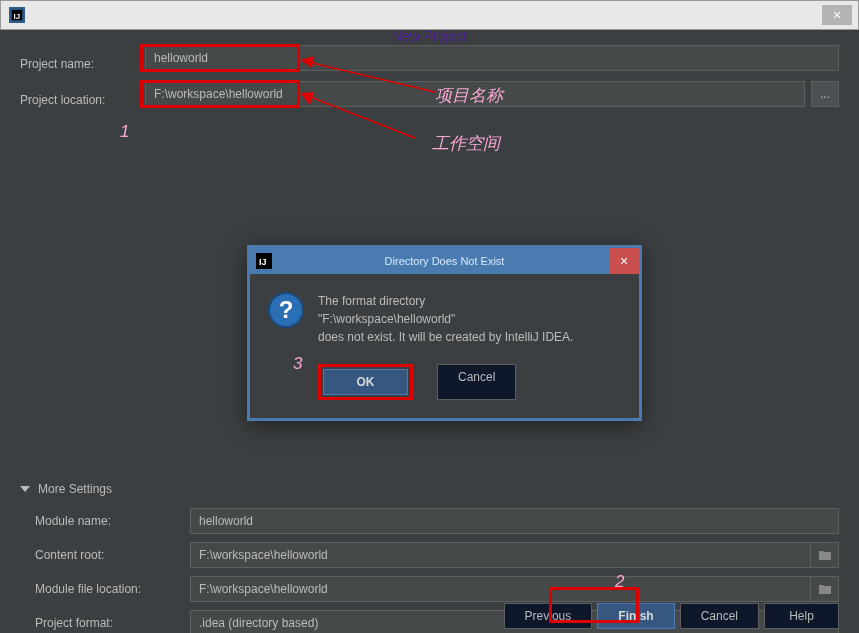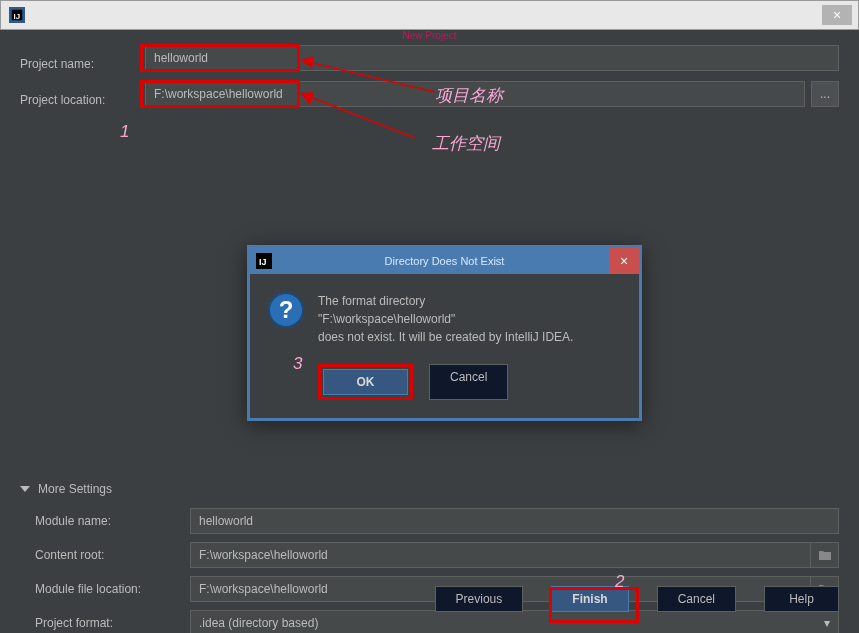--- a/index.html
+++ b/index.html
@@ -1,21 +1,21 @@
 <!DOCTYPE html>
 <html><head>
 <meta charset="utf-8">
 <style>
 * { margin: 0; padding: 0; box-sizing: border-box; font-family: "Segoe UI", Arial, sans-serif; }
 body { width: 859px; height: 633px; background: #3c3f41; position: relative; overflow: hidden; }
 
 .titlebar { height: 30px; background: #e8e8e8; display: flex; align-items: center; position: relative; border: 1px solid #999; }
 .titlebar-icon { width: 16px; height: 16px; margin-left: 8px; background: #2d5b8a; display: flex; align-items: center; justify-content: center; }
 .titlebar-icon svg { width: 14px; height: 14px; }
-.titlebar-title { position: absolute; left: 50%; transform: translateX(-50%); font-size: 10px; color: #be185d; margin-top: 41px; }
+.titlebar-title { position: absolute; left: 50%; transform: translateX(-50%); font-size: 14px; color: #4c1d95; margin-top: 41px; }
 .titlebar-close { position: absolute; right: 6px; width: 30px; height: 20px; background: #b3b3b3; color: #fff; display: flex; align-items: center; justify-content: center; font-size: 14px; }
 
 .content { padding: 15px 20px; color: #bbb; font-size: 12px; position: relative; }
 
 .field-row { display: flex; align-items: flex-end; margin-bottom: 10px; }
 .field-label { width: 125px; color: #bbb; font-size: 12px; }
 .field-input { flex: 1; background: #45494a; border: 1px solid #5e6060; color: #bbb; padding: 5px 8px; font-size: 12px; height: 26px; }
 .browse-btn { width: 28px; height: 26px; background: #4c5052; border: 1px solid #5e6060; margin-left: 6px; display: flex; align-items: center; justify-content: center; color: #bbb; cursor: pointer; }
 
 .highlight-name { position: absolute; left: 140px; top: 14px; width: 160px; height: 28px; border: 3px solid #d00; pointer-events: none; }
@@ -24,34 +24,34 @@
 .more-settings { margin-top: 375px; }
 .more-header { display: flex; align-items: center; cursor: pointer; margin-bottom: 12px; }
 .triangle-down { width: 0; height: 0; border-left: 5px solid transparent; border-right: 5px solid transparent; border-top: 6px solid #bbb; margin-right: 8px; }
 .settings-body { padding-left: 15px; }
 .settings-row { display: flex; align-items: center; margin-bottom: 8px; }
 .settings-label { width: 155px; color: #bbb; font-size: 12px; }
 .settings-input { flex: 1; background: #45494a; border: 1px solid #5e6060; color: #bbb; padding: 5px 8px; font-size: 12px; height: 26px; }
 .folder-icon { width: 28px; height: 26px; background: #45494a; border: 1px solid #5e6060; border-left: none; display: flex; align-items: center; justify-content: center; }
 .dropdown { flex: 1; background: #45494a; border: 1px solid #5e6060; color: #bbb; padding: 5px 8px; font-size: 12px; height: 26px; display: flex; justify-content: space-between; align-items: center; }
 
-.footer { position: absolute; bottom: 21px; right: 20px; display: flex; gap: 28px; margin-left: 37px; }
+.footer { position: absolute; bottom: 4px; right: 20px; display: flex; gap: 5px; margin-left: 37px; }
 .btn { padding: 5px 20px; background: #0f172a; border: 1px solid #5e6060; color: #bbb; font-size: 12px; cursor: pointer; min-width: 75px; text-align: center; }
 .btn-primary { background: #365880; border: 1px solid #4a7bb0; color: #d8d8d8; font-weight: bold; }
 .highlight-finish { position: absolute; bottom: 10px; right: 220px; width: 90px; height: 36px; border: 3px solid #d00; pointer-events: none; }
 
 .dialog { position: absolute; left: 247px; top: 245px; width: 395px; background: #3c3f41; border: 3px solid #4a7bb0; box-shadow: 0 4px 20px rgba(0,0,0,0.5); }
 .dialog-titlebar { height: 26px; background: #4a7bb0; display: flex; align-items: center; position: relative; }
 .dialog-icon { width: 16px; height: 16px; margin-left: 6px; background: #2d5b8a; }
 .dialog-title { position: absolute; left: 50%; transform: translateX(-50%); color: #d8e8ff; font-size: 11px; }
 .dialog-close { position: absolute; right: 0; width: 30px; height: 26px; background: #c94f4f; color: #fff; display: flex; align-items: center; justify-content: center; font-size: 14px; cursor: pointer; }
 .dialog-body { display: flex; padding: 18px; gap: 14px; }
 .dialog-q { width: 36px; height: 36px; border-radius: 50%; background: #2a6fb5; display: flex; align-items: center; justify-content: center; color: #fff; font-size: 24px; font-weight: bold; flex-shrink: 0; border: 2px solid #1a4a7a; }
 .dialog-text { color: #bbb; font-size: 12px; line-height: 1.5; }
-.dialog-footer { display: flex; gap: 16px; padding: 0 18px 18px 68px; }
+.dialog-footer { display: flex; gap: 24px; padding: 0 18px 18px 68px; }
 .highlight-ok { border: 3px solid #d00; padding: 2px; }
 
 .arrow-svg { position: absolute; pointer-events: none; }
 .anno-text { position: absolute; color: #f9a8d4; font-size: 17px; pointer-events: none; font-style: italic; }
 </style>
 </head>
 <body>
 
 <div class="titlebar">
   <div class="titlebar-icon">

